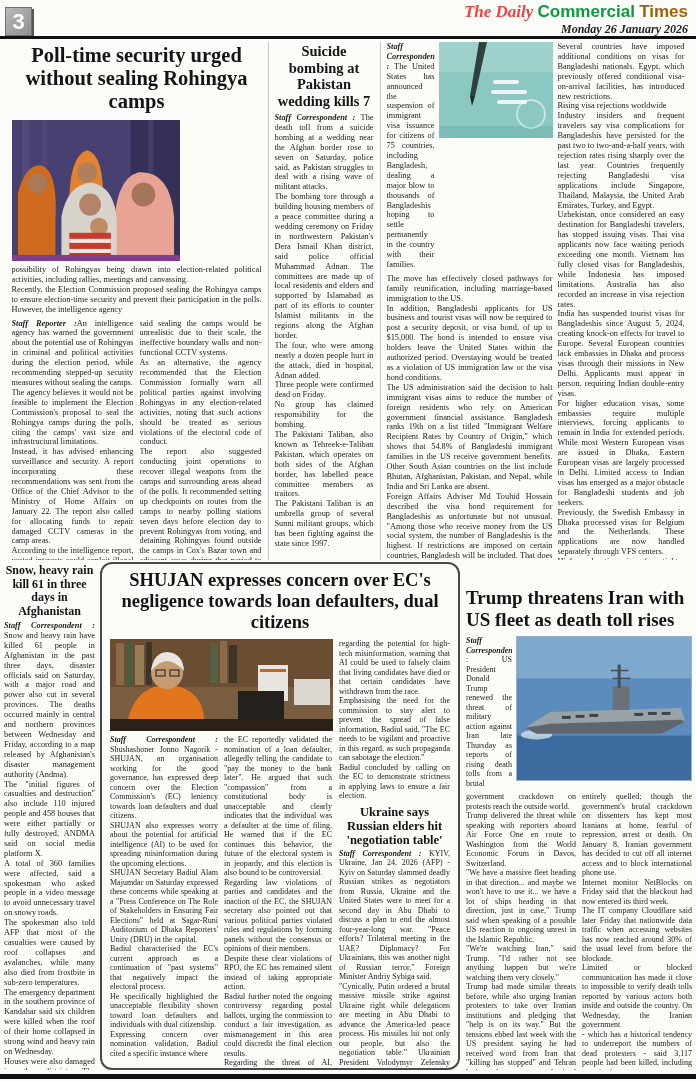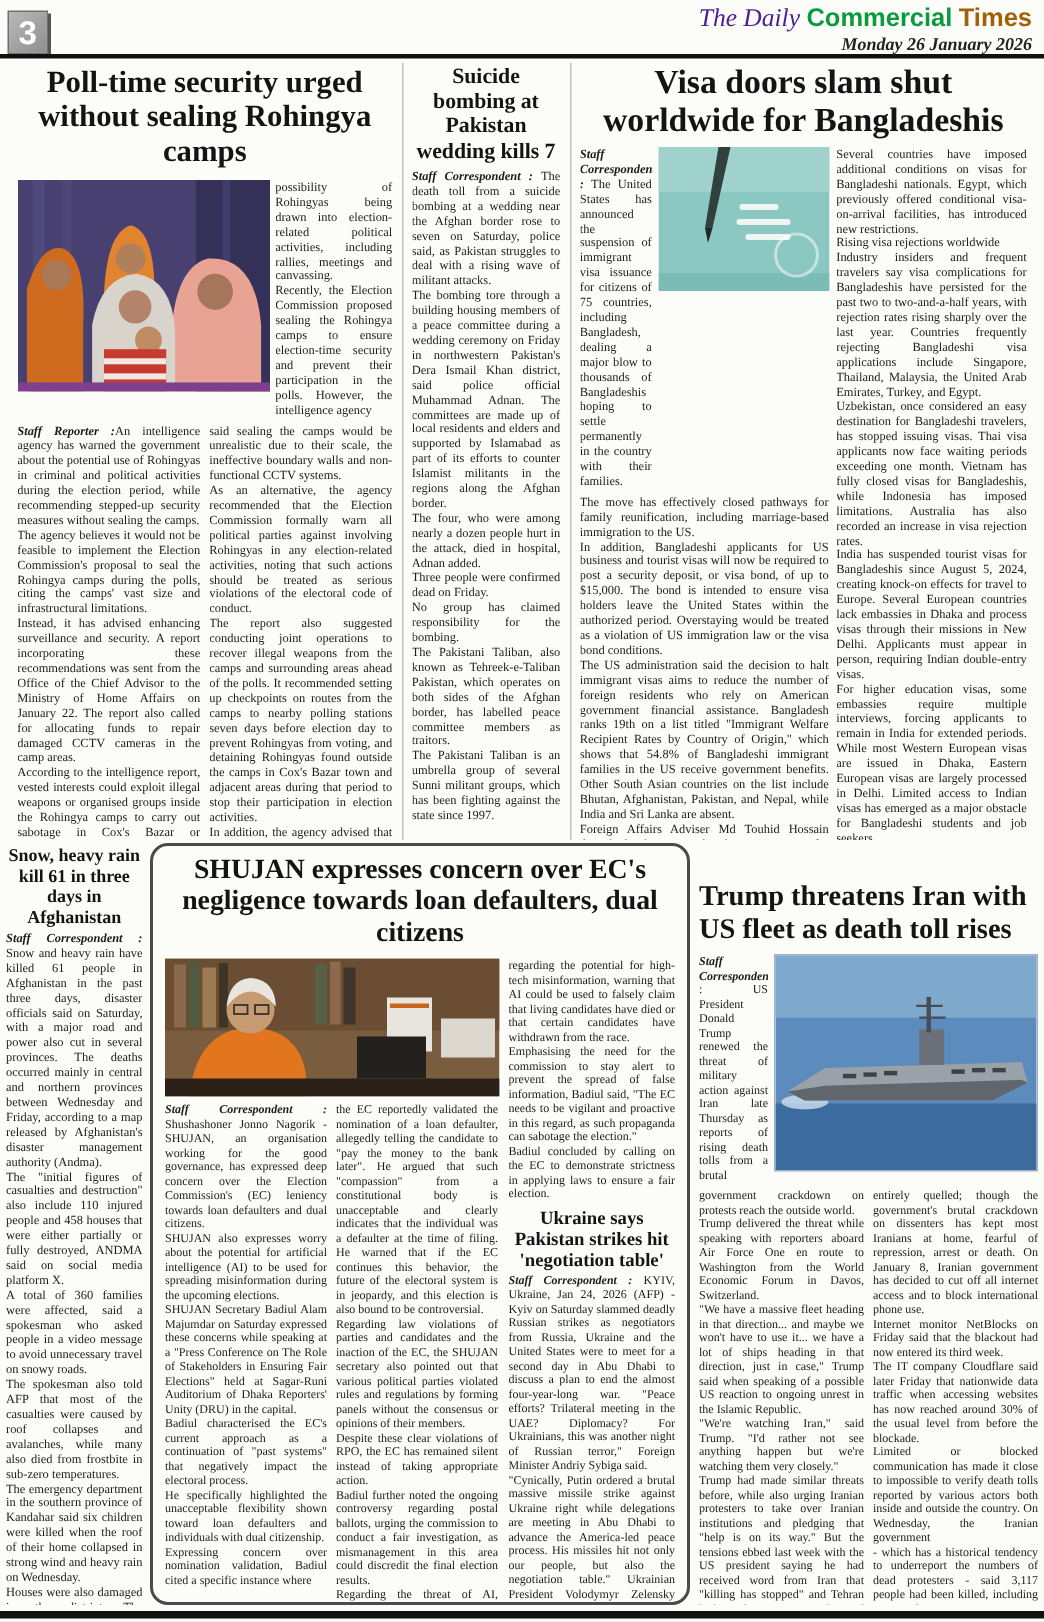--- a/index.html
+++ b/index.html
@@ -12,38 +12,38 @@
   .hdr{ position:relative; height:38px; }
   .pagenum{
     position:absolute; left:5px; top:7px; width:27px; height:29px;
     background:linear-gradient(135deg,#b9b9b9,#8f8f8f); color:#fff;
     font-family:"Liberation Sans",sans-serif; font-weight:bold; font-size:22px;
     display:flex; align-items:center; justify-content:center;
     border:1px solid #6f6f6f; box-shadow:2px 2px 0 #555;
   }
   .mast{ position:absolute; right:8px; top:3px; text-align:right; }
   .nameplate{ font-size:17px; line-height:18px; white-space:nowrap; }
-  .np-daily{ font-style:italic; font-weight:normal; color:#4c1d95; }
+  .np-daily{ font-style:italic; font-weight:bold; color:#ef4444; }
   .np-comm{ font-family:"Liberation Sans",sans-serif; font-weight:bold; }
   .np-times{ font-family:"Liberation Sans",sans-serif; font-weight:bold; }
   .dateline{ font-size:12px; font-weight:bold; font-style:italic; color:#222; margin-top:1px; }
   .hdr-rule{ position:absolute; left:0; right:0; top:36px; height:3px; background:#111; }
   
   .txt{ font-size:8.3px; line-height:9.9px; text-align:justify; white-space:pre-line; overflow:hidden; }
   .byline{ font-weight:bold; font-style:italic; }
   .photo{ display:block; }
   .photo svg{ display:block; width:100%; height:100%; }
   h2,h3,h4{ font-weight:bold; color:#141414; }
   
   .top-row{ display:flex; height:522px; padding:4px 4px 0 4px;justify-content:center; }
   .bottom-row{ display:flex; height:510px; padding:2px 4px 0 4px; }
   
   .a1{ width:256px; padding-right:6px; overflow:hidden; }
   .a1 h2{ font-size:20.5px; line-height:23px; text-align:center; margin:2px 0 7px; }
-  .a1-top{ display:flex; gap:4px; }
+  .a1-top{ display:flex; gap:4px;flex-direction:column; }
   .photo1{ width:168px; height:141px; flex:none; }
   .a1-side{ flex:1; }
   .a1-cols{ display:flex; gap:6px; margin-top:4px; }
   .a1-cols > div{ width:122px; }
   
   .a2{ width:113px; padding:0 6px; border-left:1px solid #c2c2c2; border-right:1px solid #c2c2c2; overflow:hidden; }
   .a2 h3{ font-size:14.5px; line-height:16.5px; text-align:center; margin:1px 0 4px; }
   
   .a3{ width:304px; padding-left:6px; overflow:hidden; }
   .a3 h2{ font-size:22.5px; line-height:25px; text-align:center; margin:0 0 6px; }
@@ -144,21 +144,20 @@
       <div class="txt"><span class="byline">Staff Correspondent :</span> <span>The death toll from a suicide bombing at a wedding near the Afghan border rose to seven on Saturday, police said, as Pakistan struggles to deal with a rising wave of militant attacks.
 The bombing tore through a building housing members of a peace committee during a wedding ceremony on Friday in northwestern Pakistan's Dera Ismail Khan district, said police official Muhammad Adnan. The committees are made up of local residents and elders and supported by Islamabad as part of its efforts to counter Islamist militants in the regions along the Afghan border.
 The four, who were among nearly a dozen people hurt in the attack, died in hospital, Adnan added.
 Three people were confirmed dead on Friday.
 No group has claimed responsibility for the bombing.
 The Pakistani Taliban, also known as Tehreek-e-Taliban Pakistan, which operates on both sides of the Afghan border, has labelled peace committee members as traitors.
 The Pakistani Taliban is an umbrella group of several Sunni militant groups, which has been fighting against the state since 1997.</span></div>
     </div>
 
     <div class="a3">
-      <h2>Visa doors slam shut worldwide for Bangladeshis</h2>
       <div class="a3-body">
         <div class="a3-left">
           <div class="a3-toprow">
             <div class="a3-intro txt"><span class="byline">Staff Correspondent :</span> <span>The United States has announced the suspension of immigrant visa issuance for citizens of 75 countries, including Bangladesh, dealing a major blow to thousands of Bangladeshis hoping to settle permanently in the country with their families.</span></div>
             <div class="photo photo3">
               <svg viewBox="0 0 114 96" preserveAspectRatio="none">
                 <rect width="114" height="96" fill="#8cc8c2"></rect>
                 <rect width="114" height="30" fill="#9fd2cc"></rect>
                 <rect y="84" width="114" height="12" fill="#7bbcb6"></rect>
                 <g fill="#ffffff" opacity=".85">
@@ -245,21 +244,21 @@
 Despite these clear violations of RPO, the EC has remained silent instead of taking appropriate action.
 Badiul further noted the ongoing controversy regarding postal ballots, urging the commission to conduct a fair investigation, as mismanagement in this area could discredit the final election results.
 Regarding the threat of AI, Badiul raised the alarm</div>
           </div>
         </div>
         <div class="a5-col3">
           <div class="txt small">regarding the potential for high-tech misinformation, warning that AI could be used to falsely claim that living candidates have died or that certain candidates have withdrawn from the race.
 Emphasising the need for the commission to stay alert to prevent the spread of false information, Badiul said, "The EC needs to be vigilant and proactive in this regard, as such propaganda can sabotage the election."
 Badiul concluded by calling on the EC to demonstrate strictness in applying laws to ensure a fair election.</div>
           <div class="ukr">
-            <h4>Ukraine says Pakistan strikes hit 'negotiation table'</h4>
+            <h4>Ukraine says Russian elders hit 'negotiation table'</h4>
             <div class="txt small"><span class="byline">Staff Correspondent :</span> <span>KYIV, Ukraine, Jan 24, 2026 (AFP) - Kyiv on Saturday slammed deadly Russian strikes as negotiators from Russia, Ukraine and the United States were to meet for a second day in Abu Dhabi to discuss a plan to end the almost four-year-long war. "Peace efforts? Trilateral meeting in the UAE? Diplomacy? For Ukrainians, this was another night of Russian terror," Foreign Minister Andriy Sybiga said.
 "Cynically, Putin ordered a brutal massive missile strike against Ukraine right while delegations are meeting in Abu Dhabi to advance the America-led peace process. His missiles hit not only our people, but also the negotiation table." Ukrainian President Volodymyr Zelensky said Russia had overnight launched "over 370 attack drones and 21 missiles of various types".</span></div>
           </div>
         </div>
       </div>
     </div>
 
     <div class="a6">
       <h2>Trump threatens Iran with US fleet as death toll rises</h2>
       <div class="a6-top">

